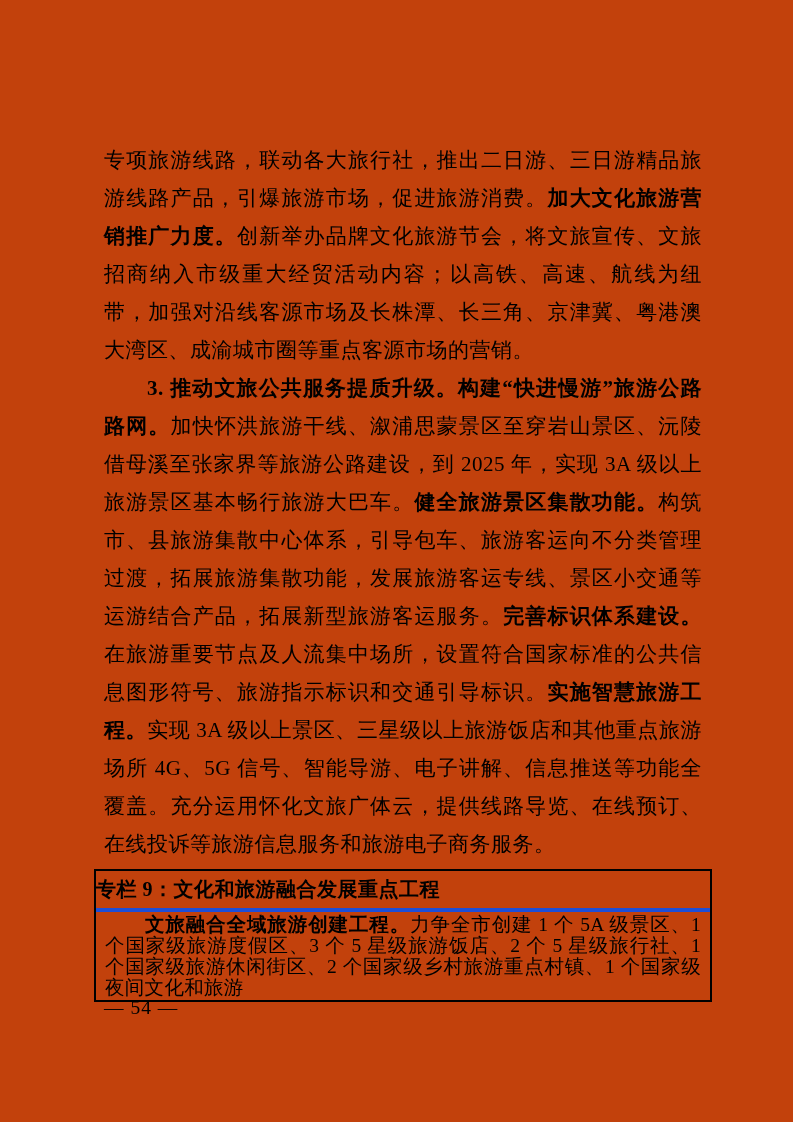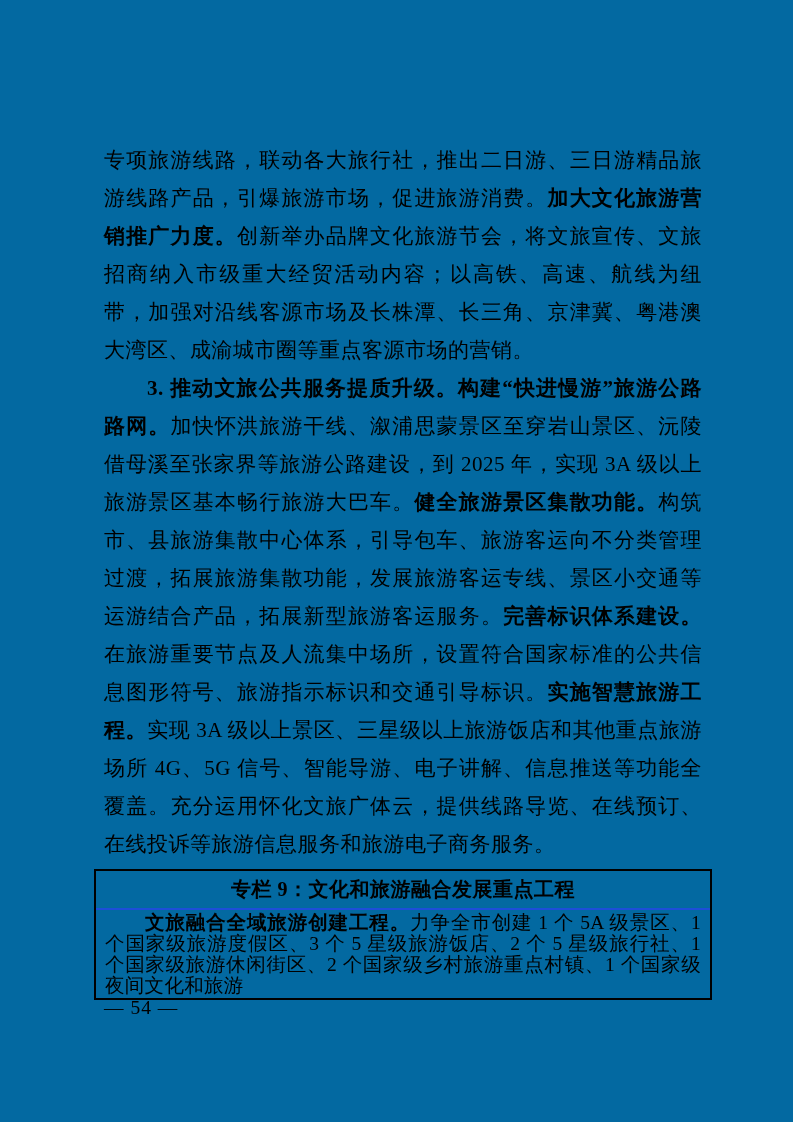--- a/index.html
+++ b/index.html
@@ -2,21 +2,21 @@
 <html><head>
 <meta charset="utf-8">
 <style>
   * { box-sizing: border-box; }
   html, body { margin: 0; padding: 0; background: #ffffff; }
   .page {
     position: relative;
     width: 793px;
     height: 1122px;
     margin: 0 auto;
-    background: #0369a1;
+    background: #c2410c;
     color: #000000;
     font-family: "Liberation Serif", "DejaVu Serif", serif;
     overflow: hidden;
   }
   .content {
     position: absolute;
     left: 104px;
     top: 141px;
     width: 598px;
   }
@@ -30,23 +30,23 @@
   .para.indent { text-indent: 43px; }
   .run { font-weight: 400; }
   .run.bold { font-weight: 700; }
   .callout {
     border: 2px solid #000000;
     margin: 6px -10px 0 -10px;
   }
   .callout-title {
     font-size: 20px;
     font-weight: 700;
-    text-align: center;
+    text-align: left;
     line-height: 37px;
-    border-bottom: 2px solid #1d4ed8;
+    border-bottom: 4px solid #1d4ed8;
     letter-spacing: 0.5px;
   }
   .callout-body {
     font-size: 19.5px;
     line-height: 21px;
     text-align: justify;
     text-indent: 40px;
     padding: 2px 9px 2px 9px;
     letter-spacing: 0.3px;
   }

